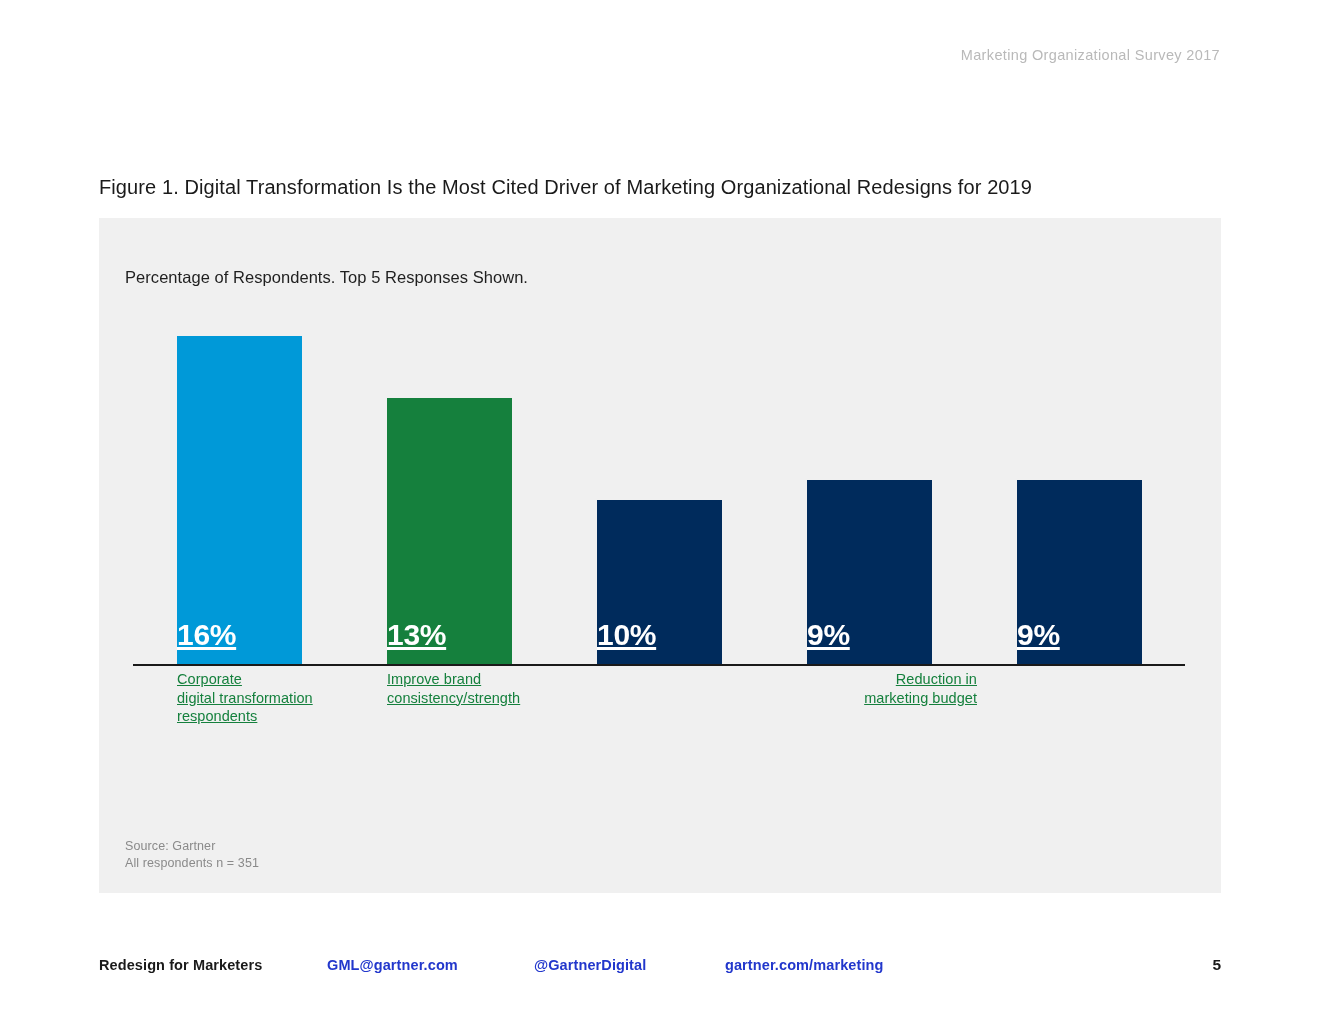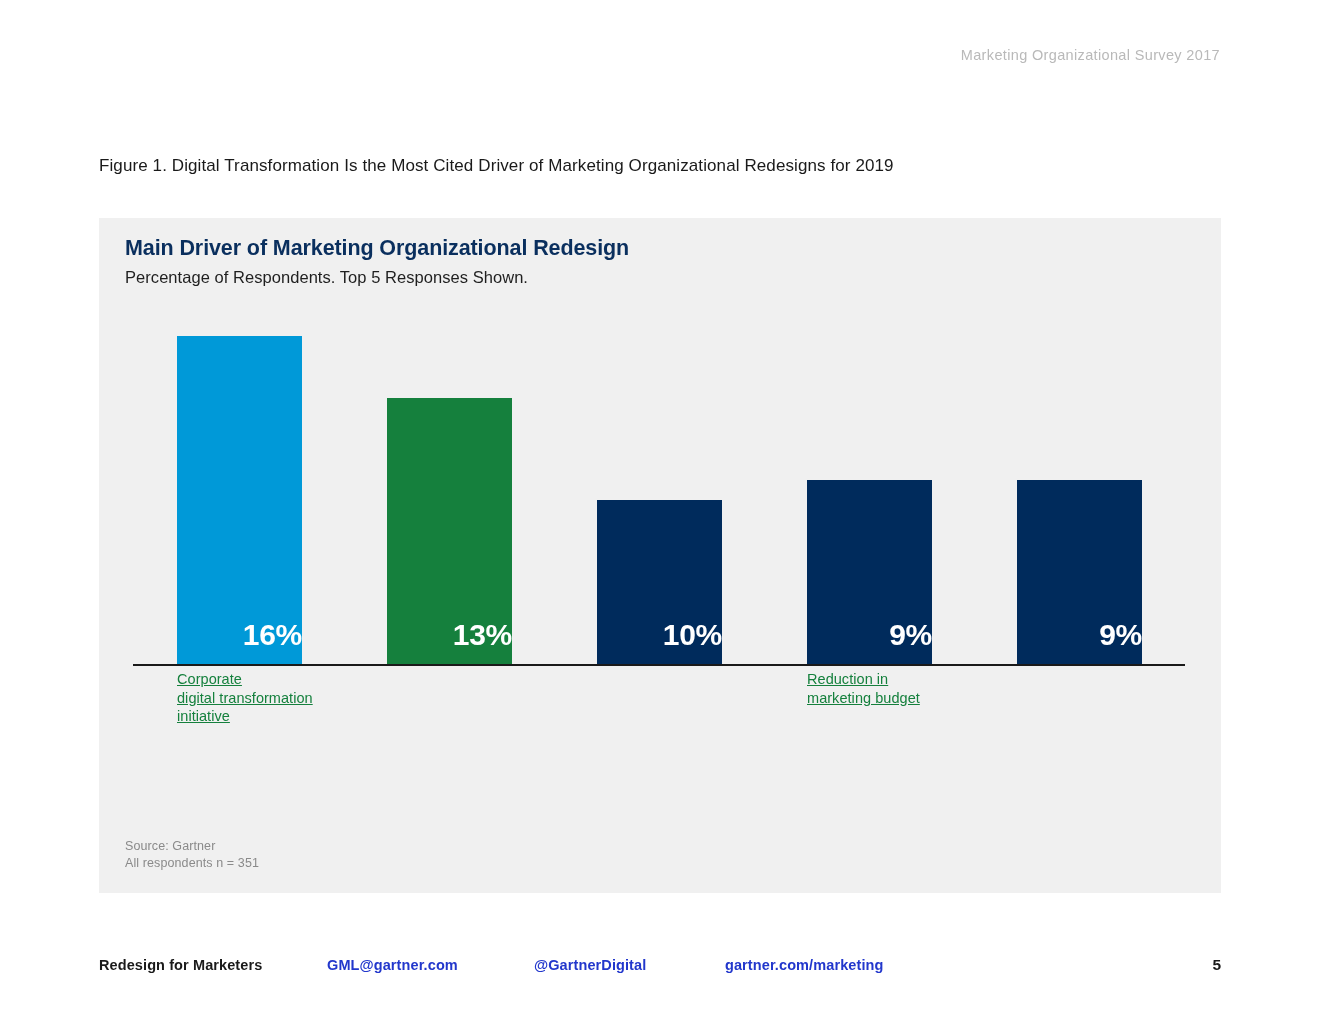--- a/index.html
+++ b/index.html
@@ -23,23 +23,23 @@
     right: 100px;
     font-size: 14.5px;
     letter-spacing: 0.35px;
     color: #b9b9b9;
     white-space: nowrap;
   }
 
   
   .figure-caption {
     position: absolute;
-    top: 156px;
+    top: 176px;
     left: 99px;
-    font-size: 17px;
+    font-size: 20px;
     color: #1a1a1a;
     letter-spacing: 0.1px;
     white-space: nowrap;
   }
 
   
   .chart-panel {
     position: absolute;
     left: 99px;
     top: 218px;
@@ -93,25 +93,26 @@
     position: absolute;
     bottom: 0;
     left: 44px;
     width: 125px;
   }
   .bar-value {
     position: absolute;
     left: 0;
     width: 100%;
     bottom: 12px;
-    text-align: right;
+    text-align: left;
     color: #ffffff;
     font-weight: bold;
     font-size: 30px;
     letter-spacing: -0.3px;
+    text-decoration: underline;
   }
 
   
   .cat-labels {
     position: absolute;
     left: 34px;
     top: 452px;
     width: 1052px;
     height: 110px;
   }
@@ -169,21 +170,20 @@
 </style>
 </head>
 <body>
 
 <div class="running-header">Marketing Organizational Survey 2017</div>
 
 <div class="figure-caption">Figure 1. Digital Transformation Is the Most Cited Driver of Marketing Organizational Redesigns for 2019</div>
 
 <div class="chart-panel">
 
-  <div class="panel-title">Main Driver of Marketing Organizational Redesign</div>
 
   <div class="panel-subtitle">Percentage of Respondents. Top 5 Responses Shown.</div>
 
   <div class="plot-area">
     <div class="axis-line"></div>
 
     <div class="bar-slot" style="left:0px;">
       <div class="bar" style="height: 327.529px; background: rgb(0, 153, 216);">
         <div class="bar-value">16%</div>
       </div>
@@ -211,23 +211,27 @@
       <div class="bar" style="height: 184.235px; background: rgb(0, 43, 92);">
         <div class="bar-value">9%</div>
       </div>
     </div>
   </div>
 
   <div class="cat-labels">
     <div class="cat-label" style="left:44px;">
         <div>Corporate</div>
         <div>digital transformation</div>
-        <div>initiative</div>
-      </div>
-    <div class="cat-label" style="left:674px;">
+        <div>respondents</div>
+      </div>
+    <div class="cat-label" style="left:254px;">
+        <div>Improve brand</div>
+        <div>consistency/strength</div>
+      </div>
+    <div class="cat-label" style="left:674px;text-align:right;">
         <div>Reduction in</div>
         <div>marketing budget</div>
       </div>
   </div>
 
   <div class="source-note">
     <div>Source: Gartner</div>
     <div>All respondents n = 351</div>
   </div>
 </div>

